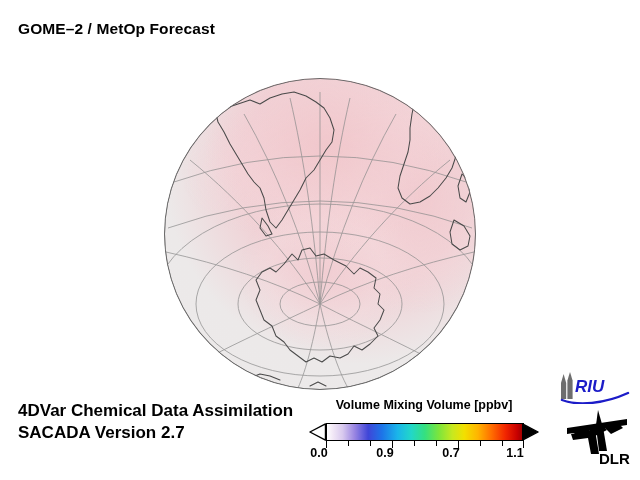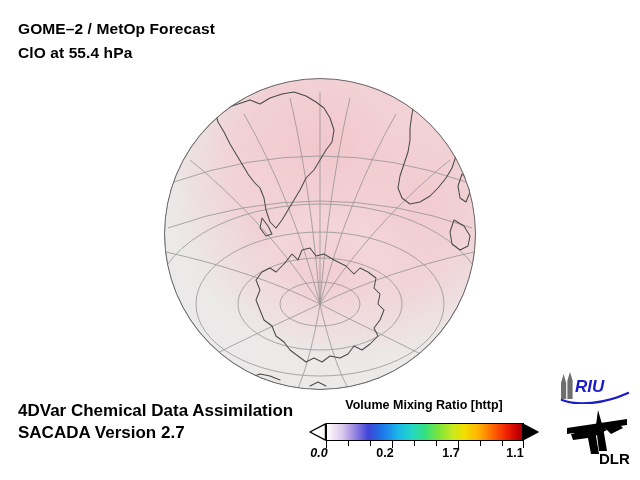--- a/index.html
+++ b/index.html
@@ -85,21 +85,20 @@
   .riu svg,.dlr svg{display:block;}
 </style>
 </head>
 <body>
 
 <div class="page">
 
   <div class="hdr">
     <div class="hdr-l">
       <div class="hdr-line">GOME–2 / MetOp Forecast</div>
-      <div class="hdr-line">ClO at 55.4 hPa</div>
     </div>
   </div>
 
   <div class="globe-wrap">
     <div class="globe">
       <div class="field"></div>
 
       <div class="grat">
         <svg viewBox="0 0 312 312" xmlns="http://www.w3.org/2000/svg">
           <g fill="none" stroke="#8d8d8d" stroke-width="0.85" opacity="0.85">
@@ -161,21 +160,21 @@
       </div>
     </div>
   </div>
 
   <div class="foot">
     <div class="foot-line">4DVar Chemical Data Assimilation</div>
     <div class="foot-line">SACADA Version 2.7</div>
   </div>
 
   <div class="cb">
-    <div class="cb-title">Volume Mixing Ratio [http]</div>
+    <div class="cb-title">Volume Mixing Volume [ppbv]</div>
 
     <div class="cb-body">
       <div class="cb-cap l">
         <svg viewBox="0 0 17 18" xmlns="http://www.w3.org/2000/svg">
           <polygon points="16.5,0.9 16.5,17.1 0.9,9" fill="#ffffff" stroke="#000" stroke-width="1.4" stroke-linejoin="round"></polygon>
         </svg>
       </div>
 
       <div class="cb-bar"></div>
 
@@ -193,23 +192,23 @@
         <span class="tk minor" style="left:88px;"></span>
         <span class="tk minor" style="left:110px;"></span>
         <span class="tk" style="left:132px;"></span>
         <span class="tk minor" style="left:154px;"></span>
         <span class="tk minor" style="left:176px;"></span>
         <span class="tk" style="left:196.6px;"></span>
       </div>
     </div>
 
     <div class="cb-labels">
-      <span class="cb-lab" style="left:19px;font-style:italic;">0.0</span>
-      <span class="cb-lab" style="left:85px;">0.2</span>
-      <span class="cb-lab" style="left:151px;">1.7</span>
+      <span class="cb-lab" style="left:19px;">0.0</span>
+      <span class="cb-lab" style="left:85px;">0.9</span>
+      <span class="cb-lab" style="left:151px;">0.7</span>
       <span class="cb-lab" style="left:215px;">1.1</span>
     </div>
   </div>
 
   <div class="riu">
     <svg viewBox="0 0 72 32" xmlns="http://www.w3.org/2000/svg">
 
       <g fill="#6e6e6e">
         <polygon points="3,27 3,11 5.6,2 8.2,11 8.2,27"></polygon>
         <polygon points="9.4,27 9.4,8.5 12,0 14.6,8.5 14.6,27"></polygon>

